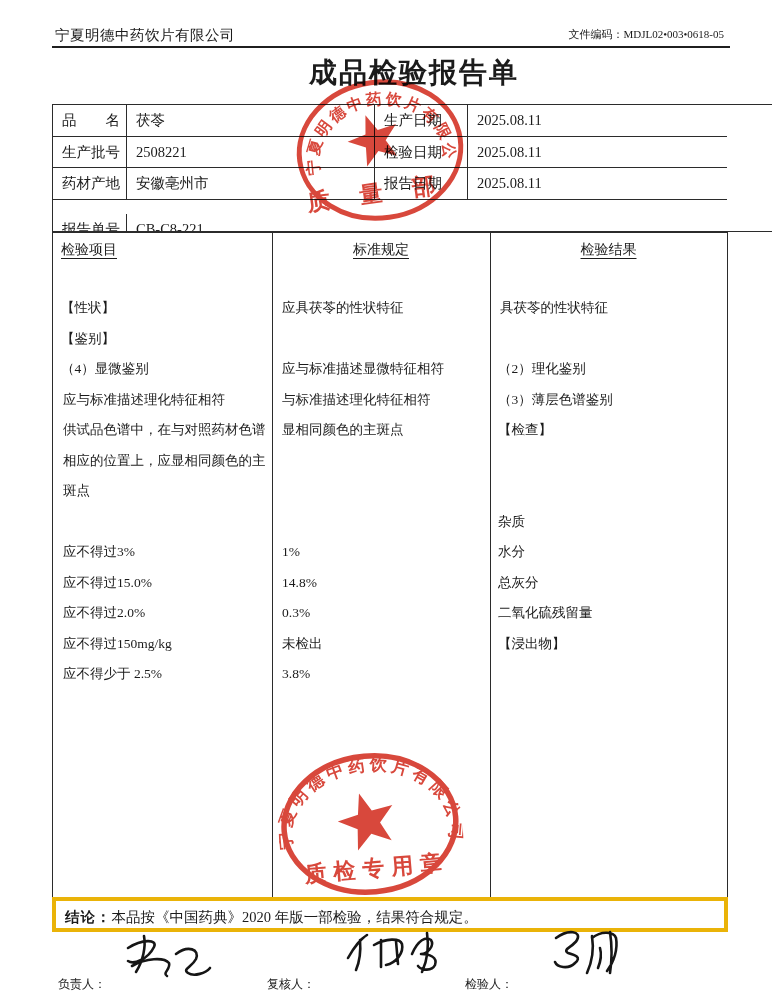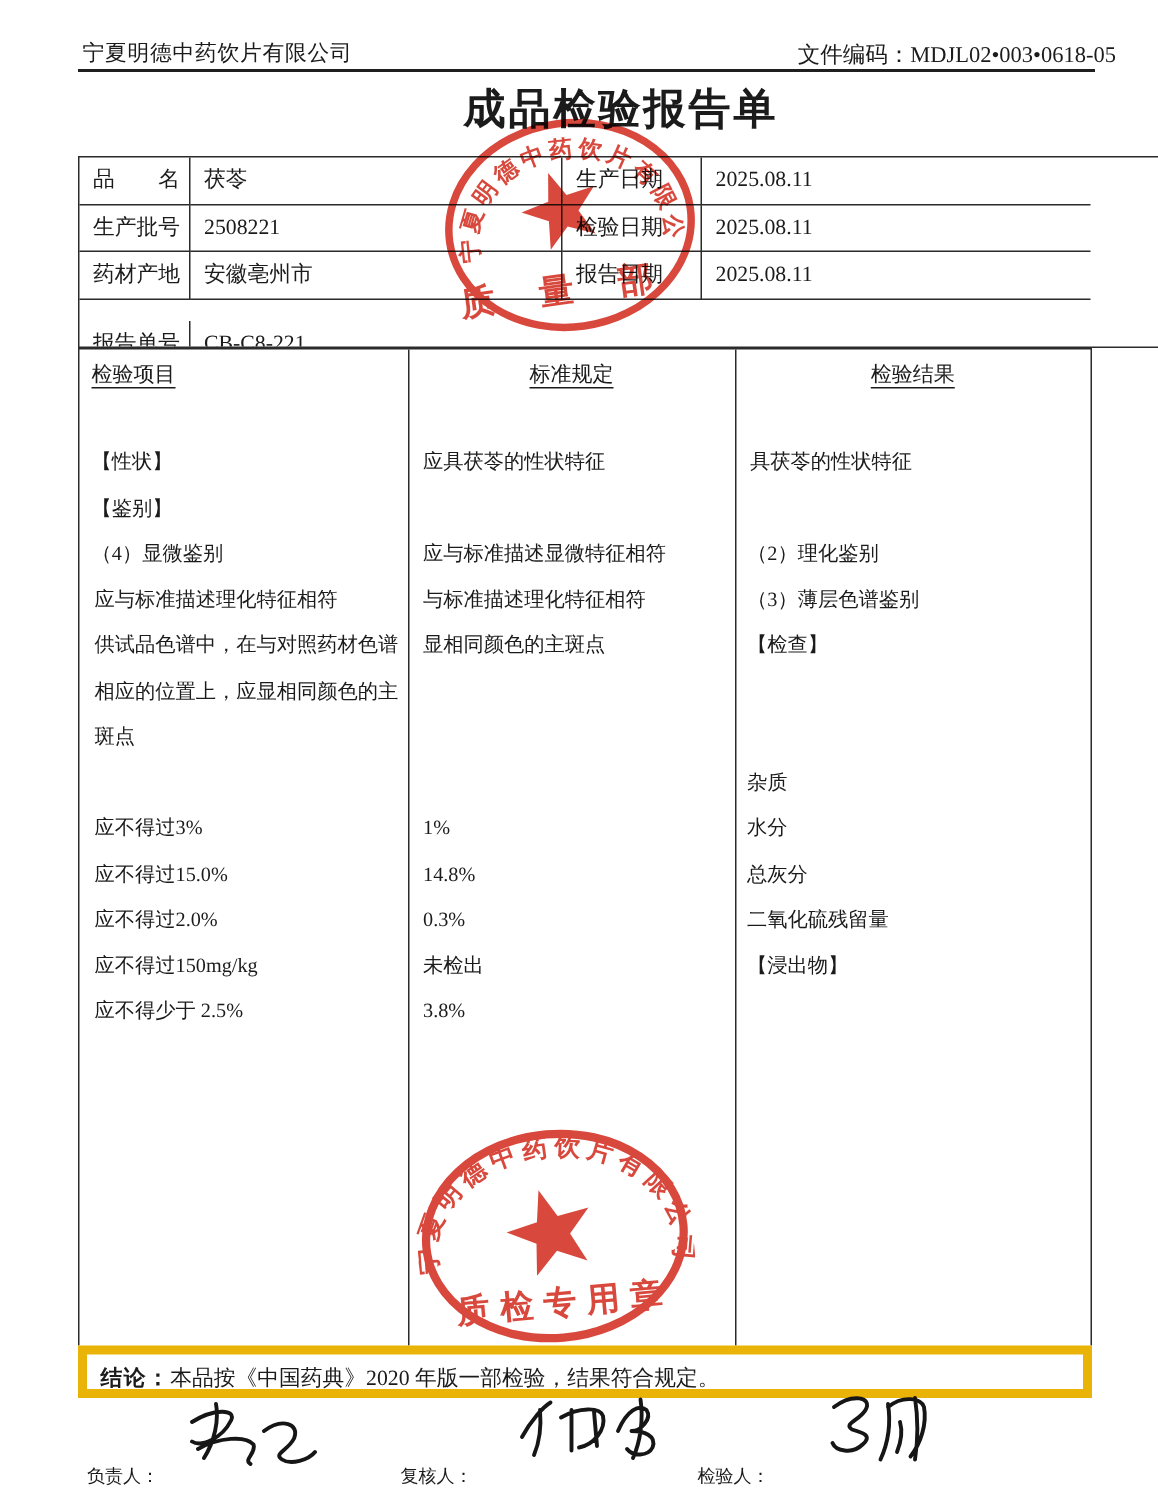--- a/index.html
+++ b/index.html
@@ -4,21 +4,21 @@
 <style>
   html,body{margin:0;padding:0;}
   body{
     width:772px;height:1000px;position:relative;background:#ffffff;
     font-family:"Liberation Serif","DejaVu Serif",serif;color:#1b1b1b;
     overflow:hidden;
   }
   .abs{position:absolute;}
   
   .hdr-left{left:55px;top:26px;font-size:14.5px;letter-spacing:.5px;}
-  .hdr-right{right:28px;top:27px;font-size:15px;margin-left:22px;}
+  .hdr-right{right:48px;top:27px;font-size:11px;margin-left:22px;}
   .hdr-rule{left:52px;top:46px;width:678px;height:2px;background:#1f1f1f;}
   .title{left:0;top:54px;width:764px;text-align:center;font-size:28px;font-weight:bold;letter-spacing:2px;padding-left:32px;}
   
   .info-table{
     left:52px;top:104px;width:739px;box-sizing:border-box;border:1px solid #2b2b2b;
     display:grid;grid-template-columns:74px 248px 93px 259px;grid-auto-rows:31.5px;
     font-size:14.5px;
   }
   .ic{border-right:1px solid #2b2b2b;border-bottom:1px solid #2b2b2b;
       line-height:31.5px;padding-left:9px;white-space:nowrap;overflow:hidden;}
@@ -37,21 +37,21 @@
   .mh u{text-underline-offset:4px;}
   .mh1{padding-left:8px;} .mh2,.mh3{text-align:center;}
   .main-body{display:grid;grid-template-columns:219px 218px 237px;margin-top:26px;}
   .mc{line-height:30.5px;}
   .mc1{padding-left:8px;}
   .mc2{padding:0 4px 0 10px;}
   .mc3{padding-left:10px;}
   
   .conclusion{
     left:52px;top:897px;width:676px;height:35px;box-sizing:border-box;
-    border:6px solid #eab308;line-height:33px;padding-left:9px;font-size:14.5px;
+    border:4px solid #eab308;line-height:33px;padding-left:9px;font-size:14.5px;
   }
   .c-label{font-weight:bold;letter-spacing:1px;}
   
   .sig-label{font-size:12px;top:948px;margin-top:28px;}
   .sig-svg{overflow:visible;}
   .sig-svg path{fill:none;stroke:#161616;stroke-width:2.6;stroke-linecap:round;stroke-linejoin:round;}
   
   .stamp{mix-blend-mode:multiply;opacity:.92;}
   .stamp ellipse{fill:none;}
   .stamp text{font-family:"Liberation Serif","DejaVu Serif",serif;font-weight:bold;}

